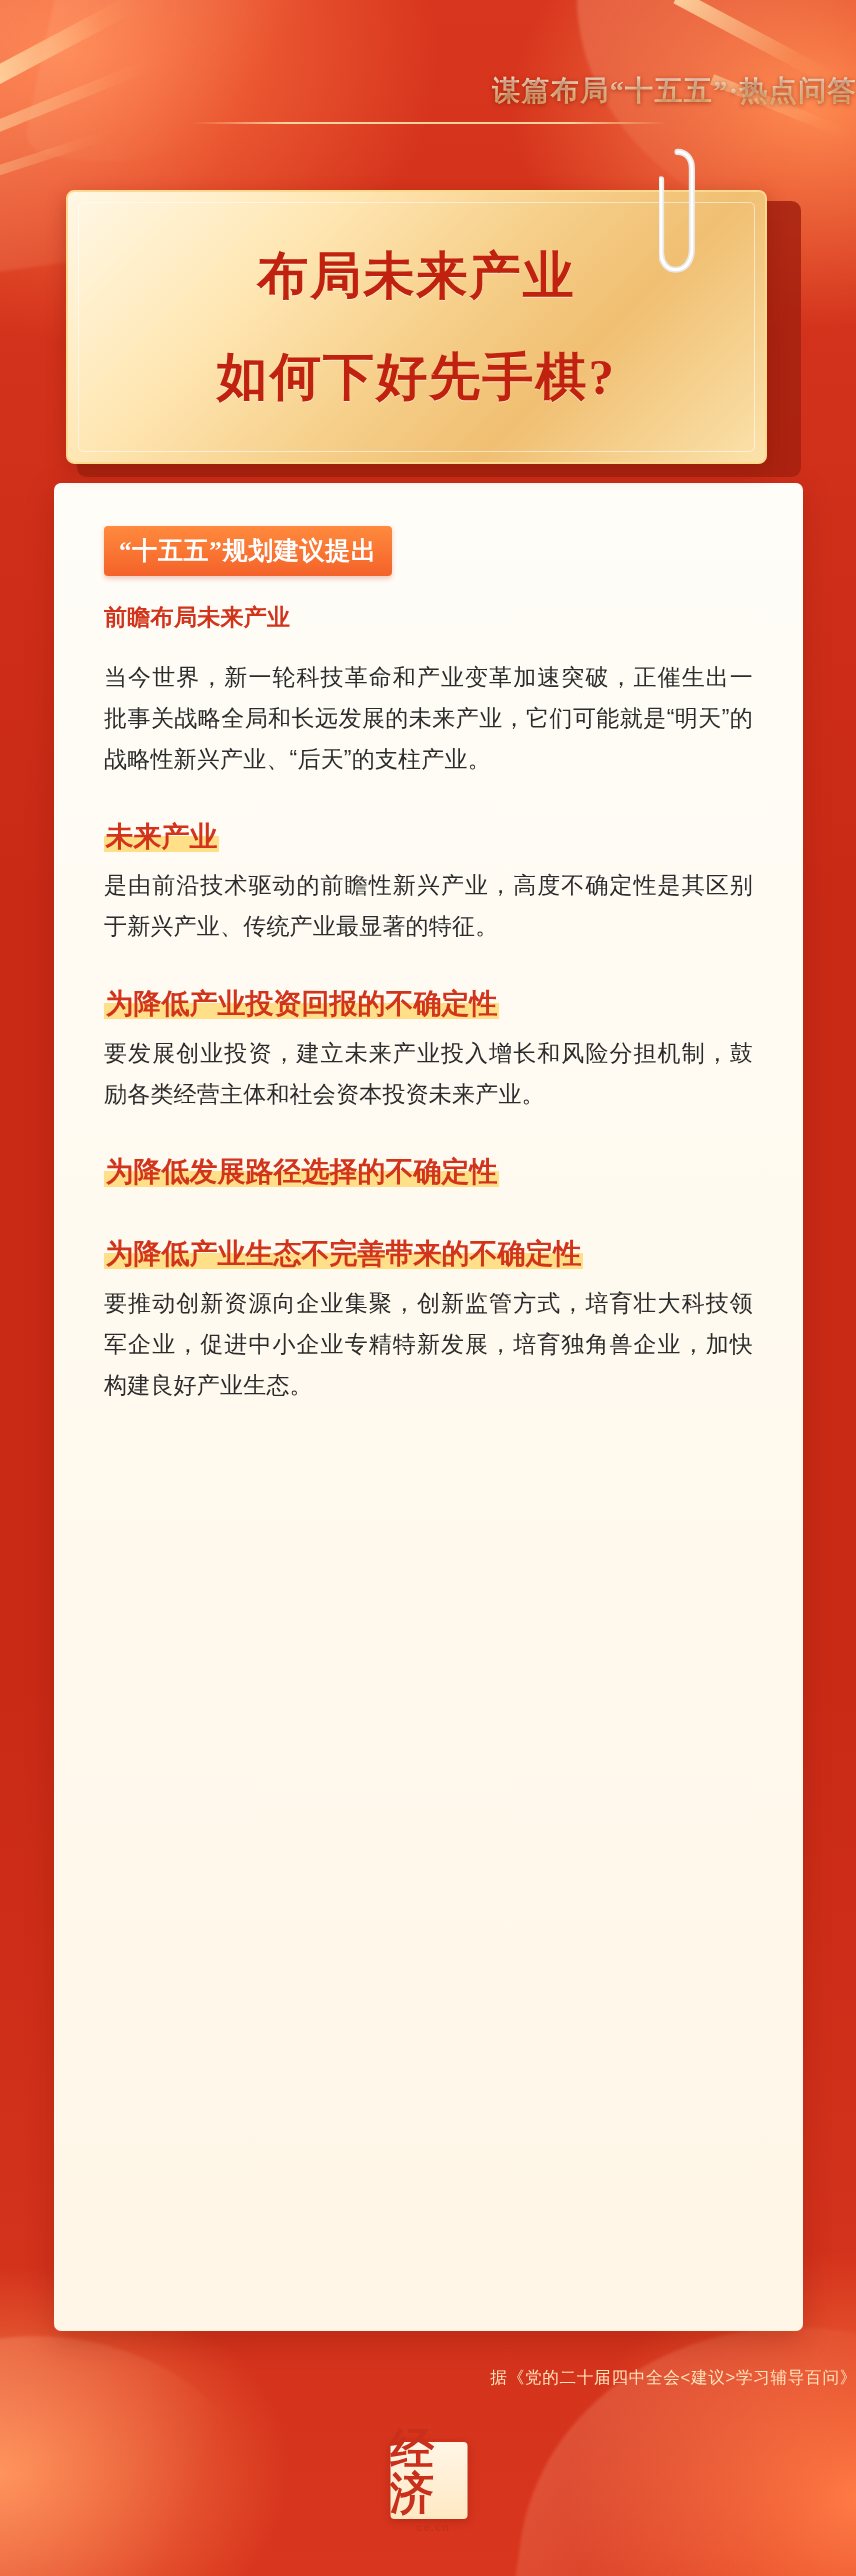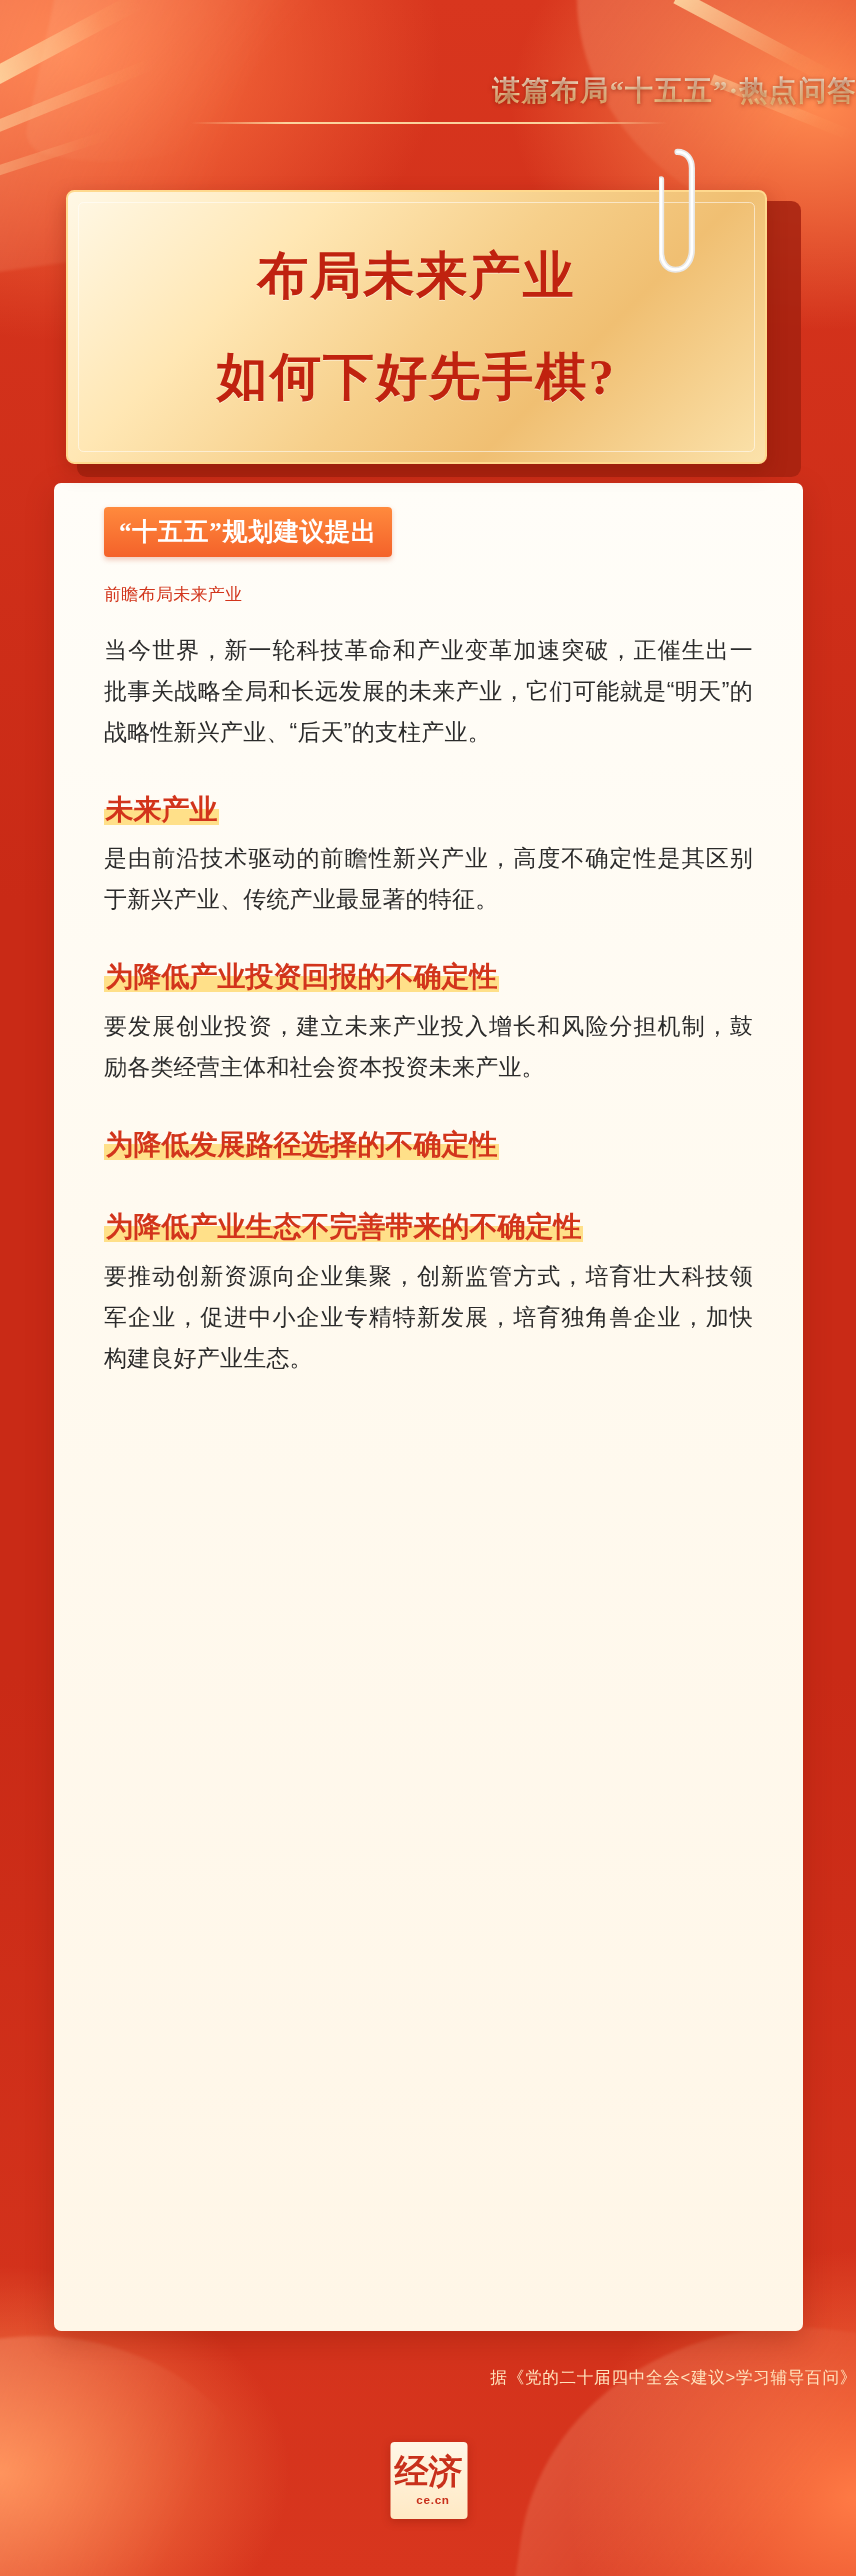--- a/index.html
+++ b/index.html
@@ -144,41 +144,41 @@
     left: 54px;
     width: 749px;
     min-height: 1848px;
     background: linear-gradient(180deg, #fffdf8 0%, #fffaf0 40%, #fff6e7 100%);
     border-radius: 7px;
     box-shadow: 0 9.7px 28px rgba(120,20,0,.28);
     z-index: 4;
     padding: 0;
   }
   .content-inner {
-    padding: 24px 50px 41px 50px;
+    padding: 43px 50px 41px 50px;
   }
 
   .tag {
     display: inline-block;
     background: linear-gradient(180deg,#ff8a3d 0%, #f4622a 100%);
     color: #fff;
     font-family: "Liberation Serif", serif;
     font-weight: 700;
     font-size: 25px;
     letter-spacing: 0.7px;
     padding: 8.3px 15px 9px;
     border-radius: 4.1px;
     box-shadow: 0 2.1px 5.5px rgba(200,60,20,.25);
   }
 
   .subhead-red {
     margin-top: 26px;
     font-family: "Liberation Serif", serif;
-    font-weight: 400;
-    font-size: 17px;
+    font-weight: 700;
+    font-size: 23px;
     color: #d2341b;
     letter-spacing: 0.3px;
   }
 
   .para {
     margin-top: 23.4px;
     font-size: 23px;
     line-height: 1.78;
     color: #2b2b2b;
     letter-spacing: 0.2px;
@@ -224,21 +224,21 @@
     display: flex;
     flex-direction: column;
     align-items: center;
     justify-content: center;
     box-shadow: 0 2.8px 8.3px rgba(120,20,0,.3);
     z-index: 6;
   }
   .logo-char {
     font-family: "Liberation Serif", serif;
     font-weight: 700;
-    font-size: 34px;
+    font-size: 44px;
     color: #c8301b;
     line-height: 1;
   }
   .logo-sub {
     margin-top: 4.1px;
     font-size: 11.7px;
     font-weight: 700;
     color: #c8301b;
     letter-spacing: 0.7px;
     margin-left: 9px;

